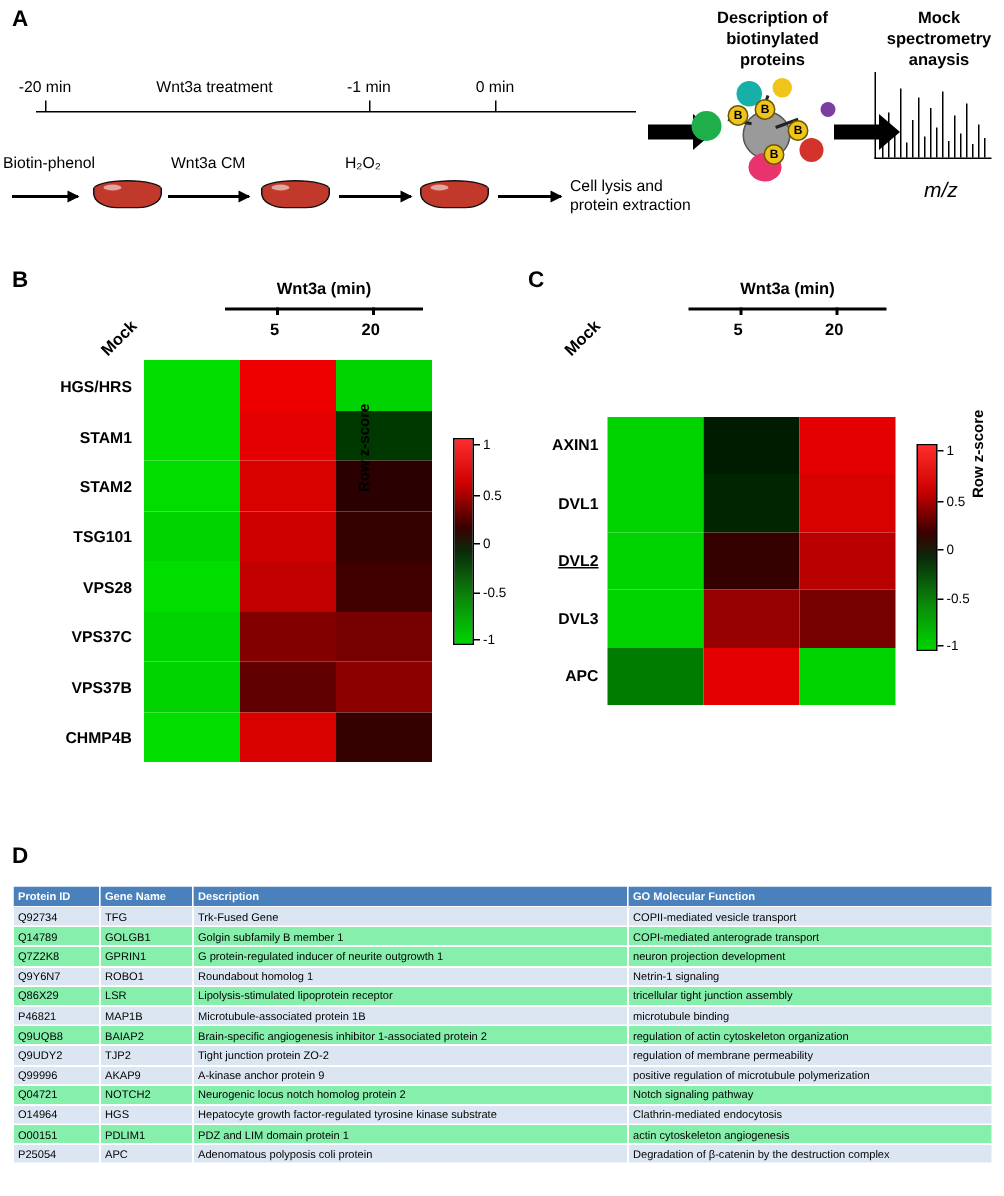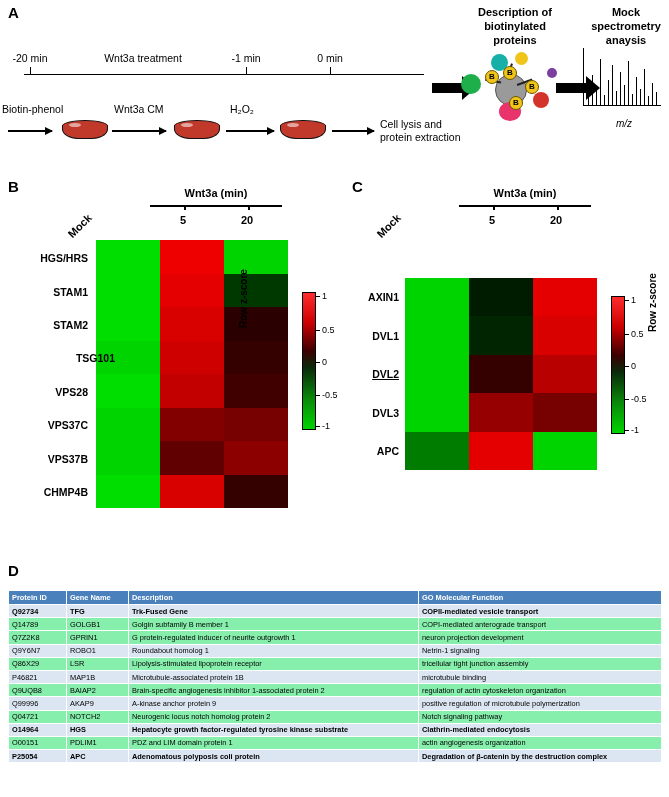--- a/index.html
+++ b/index.html
@@ -69,21 +69,21 @@
   .bline{position:absolute;background:#222;height:1.5px;transform-origin:left center;}
   .btag{
     position:absolute;width:12px;height:12px;border-radius:50%;
     background:#f0c419;border:1px solid #6b5700;
     font-size:8px;font-weight:bold;line-height:11px;text-align:center;color:#000;
   }
   
   #msplot{position:absolute;left:583px;top:48px;width:78px;height:66px;}
   #msplot .axis{position:absolute;background:#000;}
   #msplot .pk{position:absolute;width:1.3px;background:#000;bottom:0;}
-  .mz{position:absolute;font-size:10px;font-style:italic;}
+  .mz{position:absolute;font-size:14px;font-style:italic;}
 
   
   .hm-wrap{position:absolute;}
   .hm-title{
     position:absolute;font-size:11px;font-weight:bold;text-align:center;
   }
   .hm-underline{position:absolute;height:1.5px;background:#000;}
   .hm-coltick{position:absolute;width:1.5px;height:5px;background:#000;}
   .hm-collabel{
     position:absolute;font-size:11px;font-weight:bold;
@@ -118,21 +118,21 @@
   thead th{
     background:#4a81bd;color:#fff;font-weight:bold;text-align:left;
     padding:2px 3px;border:0.5px solid #fff;font-size:7.4px;
   }
   tbody td{
     padding:1.6px 3px;border:0.5px solid #fff;
     overflow:hidden;white-space:nowrap;text-overflow:ellipsis;
   }
   tbody tr.even td{background:#dce6f2;}
   tbody tr.odd td{background:#86efac;}
-  tbody tr.bold td{font-weight:bold;margin-top:40px;}
+  tbody tr.bold td{font-weight:normal;margin-top:40px;}
   col.c1{width:58px;}
   col.c2{width:62px;}
   col.c3{width:290px;}
   col.c4{width:243px;}
 </style>
 </head>
 <body>
 
 <div class="panel-letter" style="left:8px;top:4px;">A</div>
 
@@ -265,21 +265,21 @@
       <div class="hm-cell" style="background: rgb(97, 0, 0);"></div>
       <div class="hm-cell" style="background: rgb(140, 0, 0);"></div>
       <div class="hm-cell" style="background: rgb(0, 222, 0);"></div>
       <div class="hm-cell" style="background: rgb(217, 0, 0);"></div>
       <div class="hm-cell" style="background: rgb(53, 0, 0);"></div>
     </div>
 
   <div class="hm-rowlabel" style="left:0px;top:74px;width:88px;">HGS/HRS</div>
   <div class="hm-rowlabel" style="left:0px;top:108px;width:88px;">STAM1</div>
   <div class="hm-rowlabel" style="left:0px;top:141px;width:88px;">STAM2</div>
-  <div class="hm-rowlabel" style="left:0px;top:174px;width:88px;padding-left:27px;">TSG101</div>
+  <div class="hm-rowlabel" style="left:0px;top:174px;width:88px;">TSG101</div>
   <div class="hm-rowlabel" style="left:0px;top:208px;width:88px;">VPS28</div>
   <div class="hm-rowlabel" style="left:0px;top:241px;width:88px;">VPS37C</div>
   <div class="hm-rowlabel" style="left:0px;top:275px;width:88px;">VPS37B</div>
   <div class="hm-rowlabel" style="left:0px;top:308px;width:88px;">CHMP4B</div>
 
   <div class="cbar" style="left:302px;top:114px;width:14px;height:138px;">
     <div class="bar"></div>
     <div class="tk" style="top:4px;"></div>
     <div class="tk" style="top:38px;"></div>
     <div class="tk" style="top:70px;"></div>
@@ -401,20 +401,26 @@
           <td>Microtubule-associated protein 1B</td>
           <td>microtubule binding</td>
         </tr>
         <tr class="odd">
           <td>Q9UQB8</td>
           <td>BAIAP2</td>
           <td>Brain-specific angiogenesis inhibitor 1-associated protein 2</td>
           <td>regulation of actin cytoskeleton organization</td>
         </tr>
         <tr class="even">
+          <td>Q9UDY2</td>
+          <td>TJP2</td>
+          <td>Tight junction protein ZO-2</td>
+          <td>regulation of membrane permeability</td>
+        </tr>
+        <tr class="even">
           <td>Q99996</td>
           <td>AKAP9</td>
           <td>A-kinase anchor protein 9</td>
           <td>positive regulation of microtubule polymerization</td>
         </tr>
         <tr class="odd">
           <td>Q04721</td>
           <td>NOTCH2</td>
           <td>Neurogenic locus notch homolog protein 2</td>
           <td>Notch signaling pathway</td>
@@ -422,21 +428,21 @@
         <tr class="even bold">
           <td>O14964</td>
           <td>HGS</td>
           <td>Hepatocyte growth factor-regulated tyrosine kinase substrate</td>
           <td>Clathrin-mediated endocytosis</td>
         </tr>
         <tr class="odd">
           <td>O00151</td>
           <td>PDLIM1</td>
           <td>PDZ and LIM domain protein 1</td>
-          <td>actin angiogenesis organization</td>
+          <td>actin cytoskeleton angiogenesis</td>
         </tr>
         <tr class="even bold">
           <td>P25054</td>
           <td>APC</td>
           <td>Adenomatous polyposis coli protein</td>
           <td>Degradation of β-catenin by the destruction complex</td>
         </tr>
       </tbody>
   </table>
 </div>

